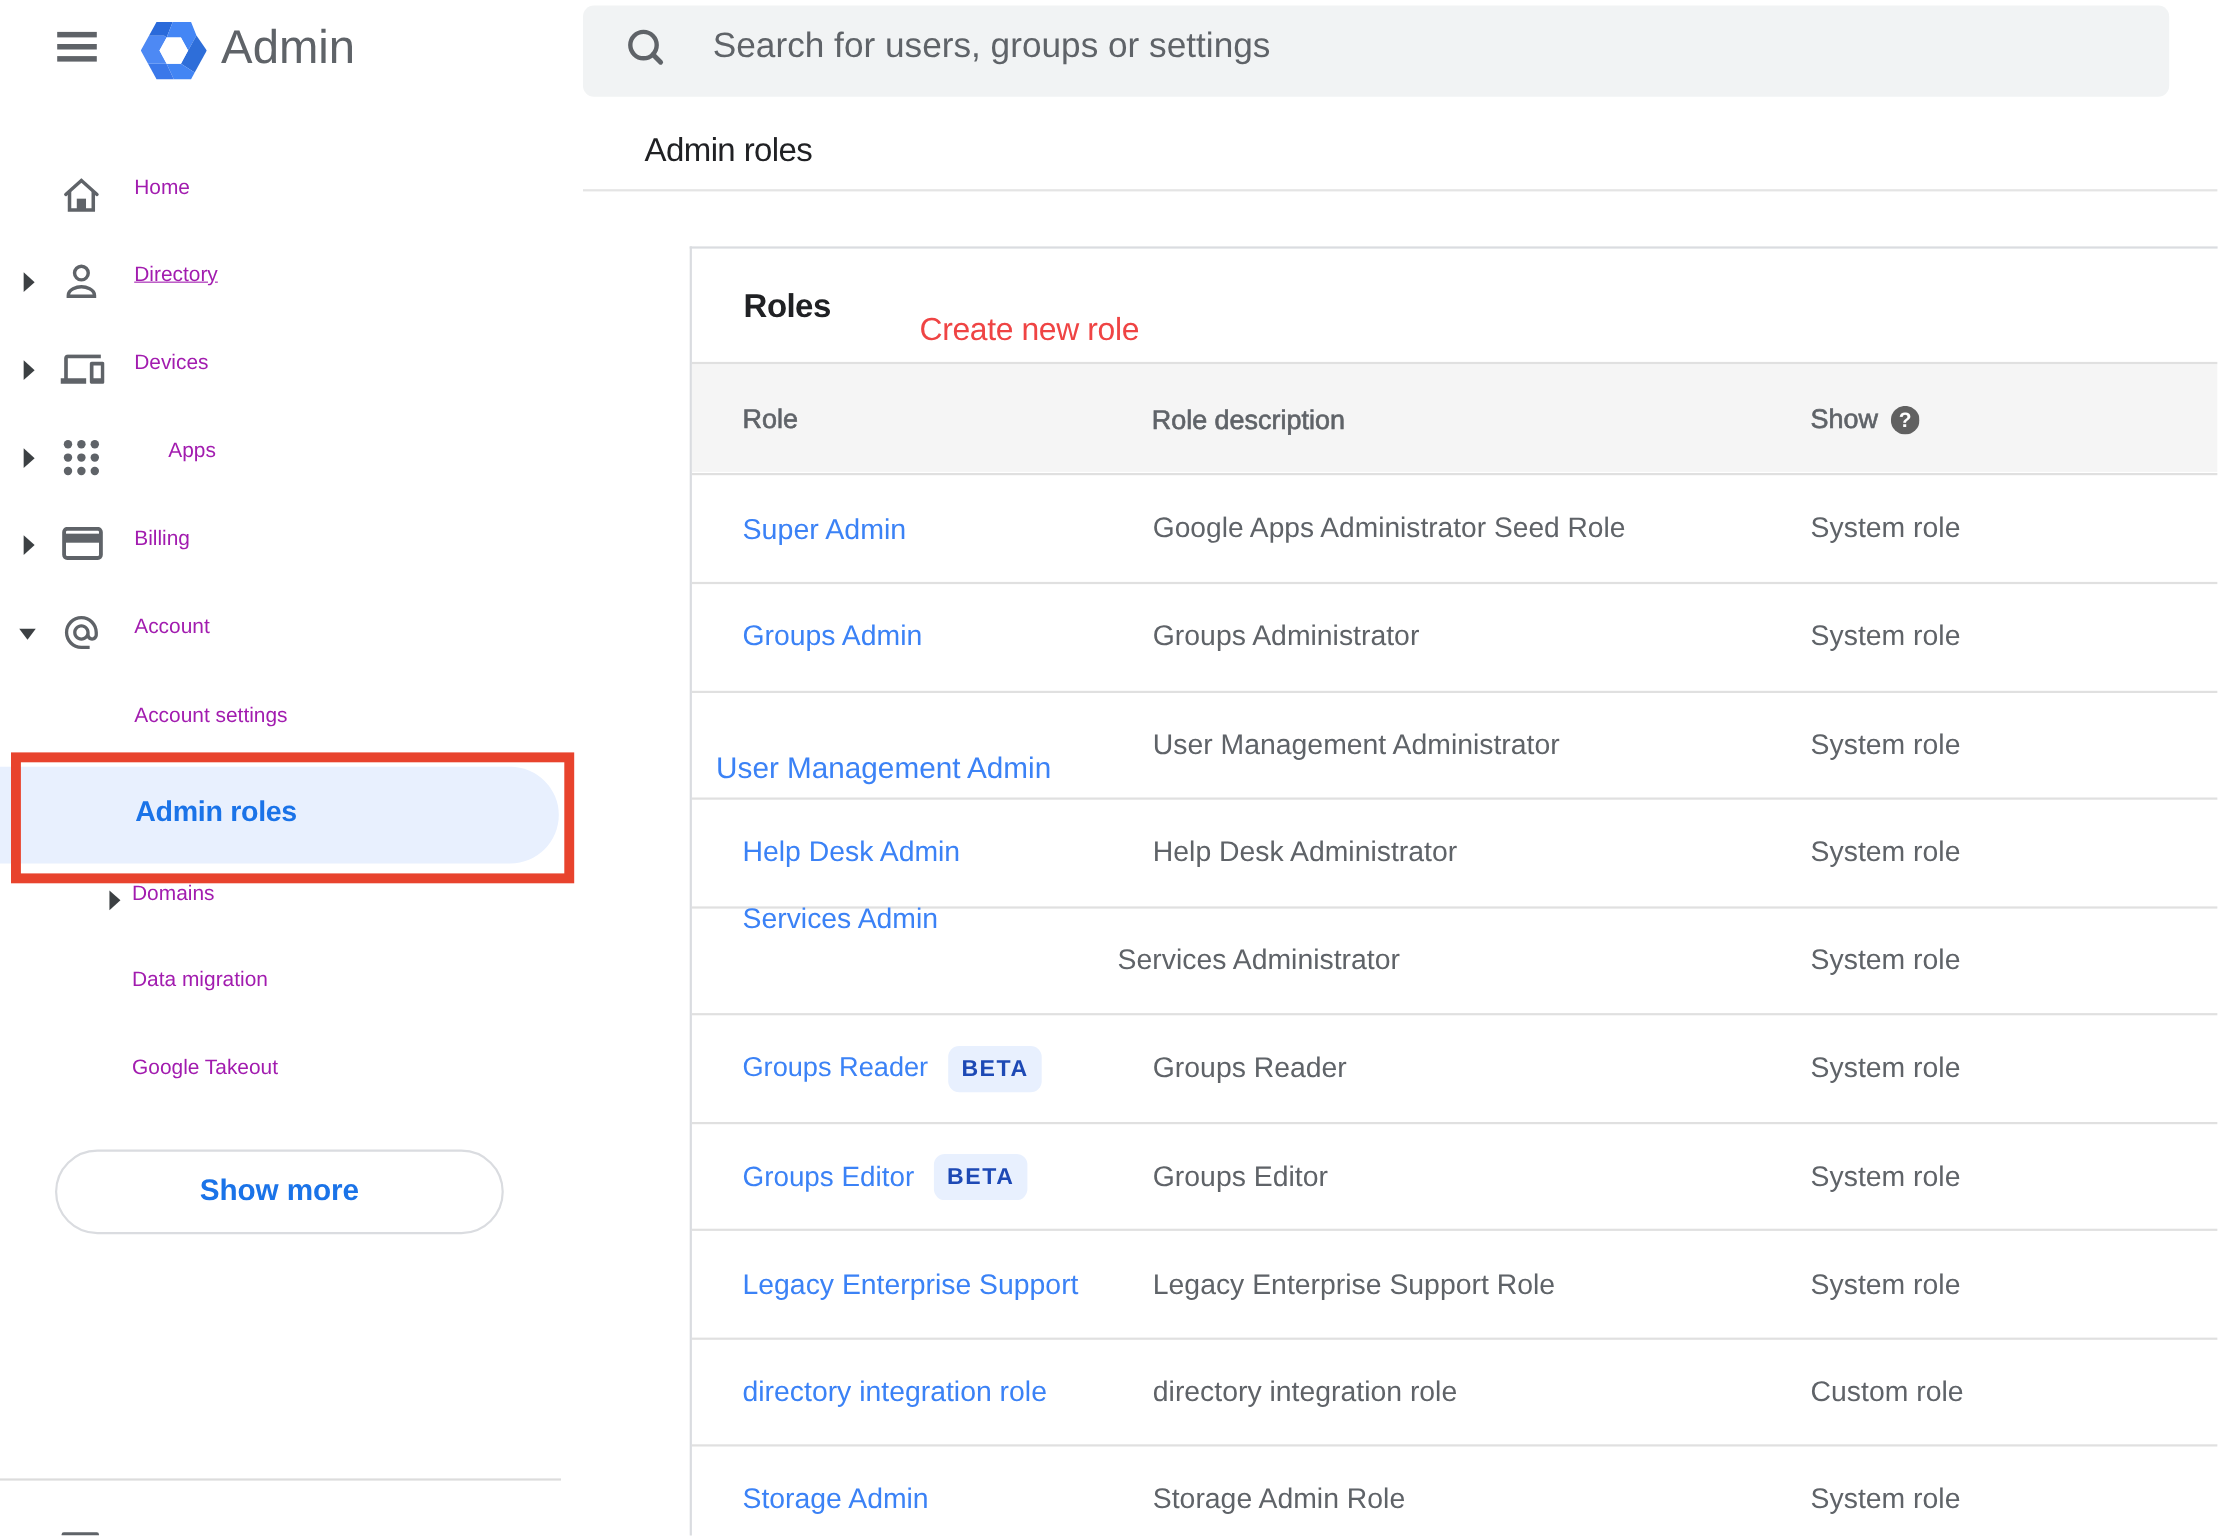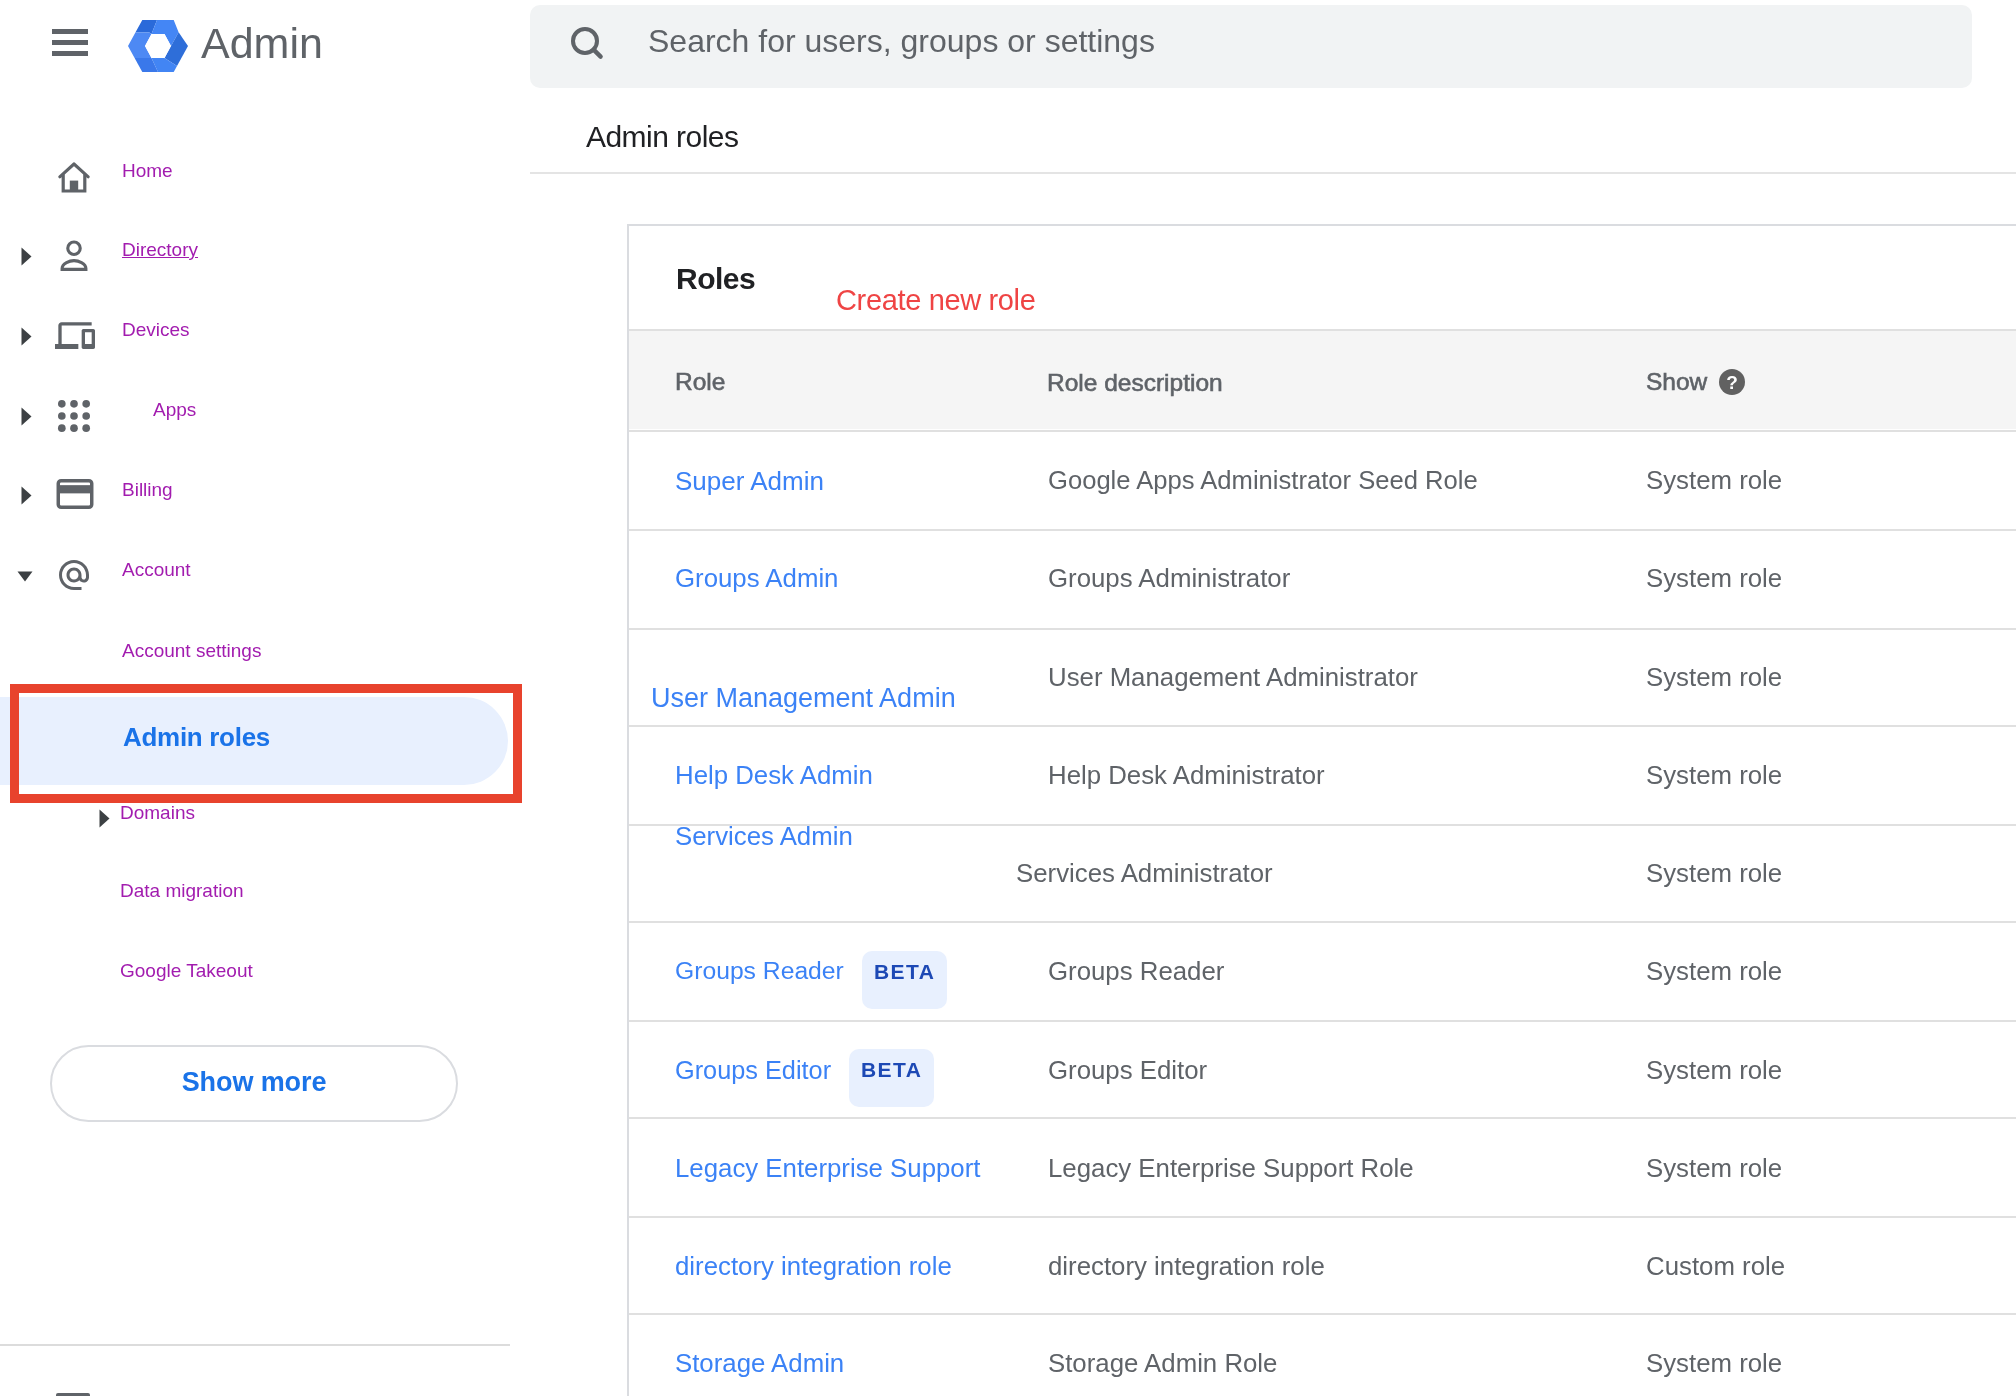--- a/index.html
+++ b/index.html
@@ -4,21 +4,21 @@
 <style>
   * { margin:0; padding:0; box-sizing:border-box; }
   html,body { width:2016px; height:1396px; background:#fff; font-family:"Liberation Sans", sans-serif; overflow:hidden; }
   .abs { position:absolute; line-height:1; white-space:nowrap; }
   body { position:relative; }
   .cell { font-size:25.8px; color:#5f6368; }
   .rlink { font-size:25.8px; color:#3b82f6; }
   .sep { position:absolute; left:629px; width:1387px; height:2px; background:#e0e0e0; }
   .side { font-size:19px; color:#a21caf; }
   .hdr { font-size:24.5px; color:#5f6368; -webkit-text-stroke:0.6px #5f6368; }
-  .beta { position:absolute; height:58px; line-height:42px; background:#e8f0fe; border-radius:10px;
+  .beta { position:absolute; height:42px; line-height:42px; background:#e8f0fe; border-radius:10px;
           font-size:21px; font-weight:bold; color:#1d49b5; letter-spacing:1.4px; padding:0 12px; }
 </style>
 </head>
 <body>
 
 <div class="abs" style="left:52px; top:29px; width:36px; height:28px;">
   <div style="position:absolute; left:0; top:0;    width:36px; height:5px; background:#5f6368;"></div>
   <div style="position:absolute; left:0; top:11px; width:36px; height:5px; background:#5f6368;"></div>
   <div style="position:absolute; left:0; top:22px; width:36px; height:5px; background:#5f6368;"></div>
 </div>

